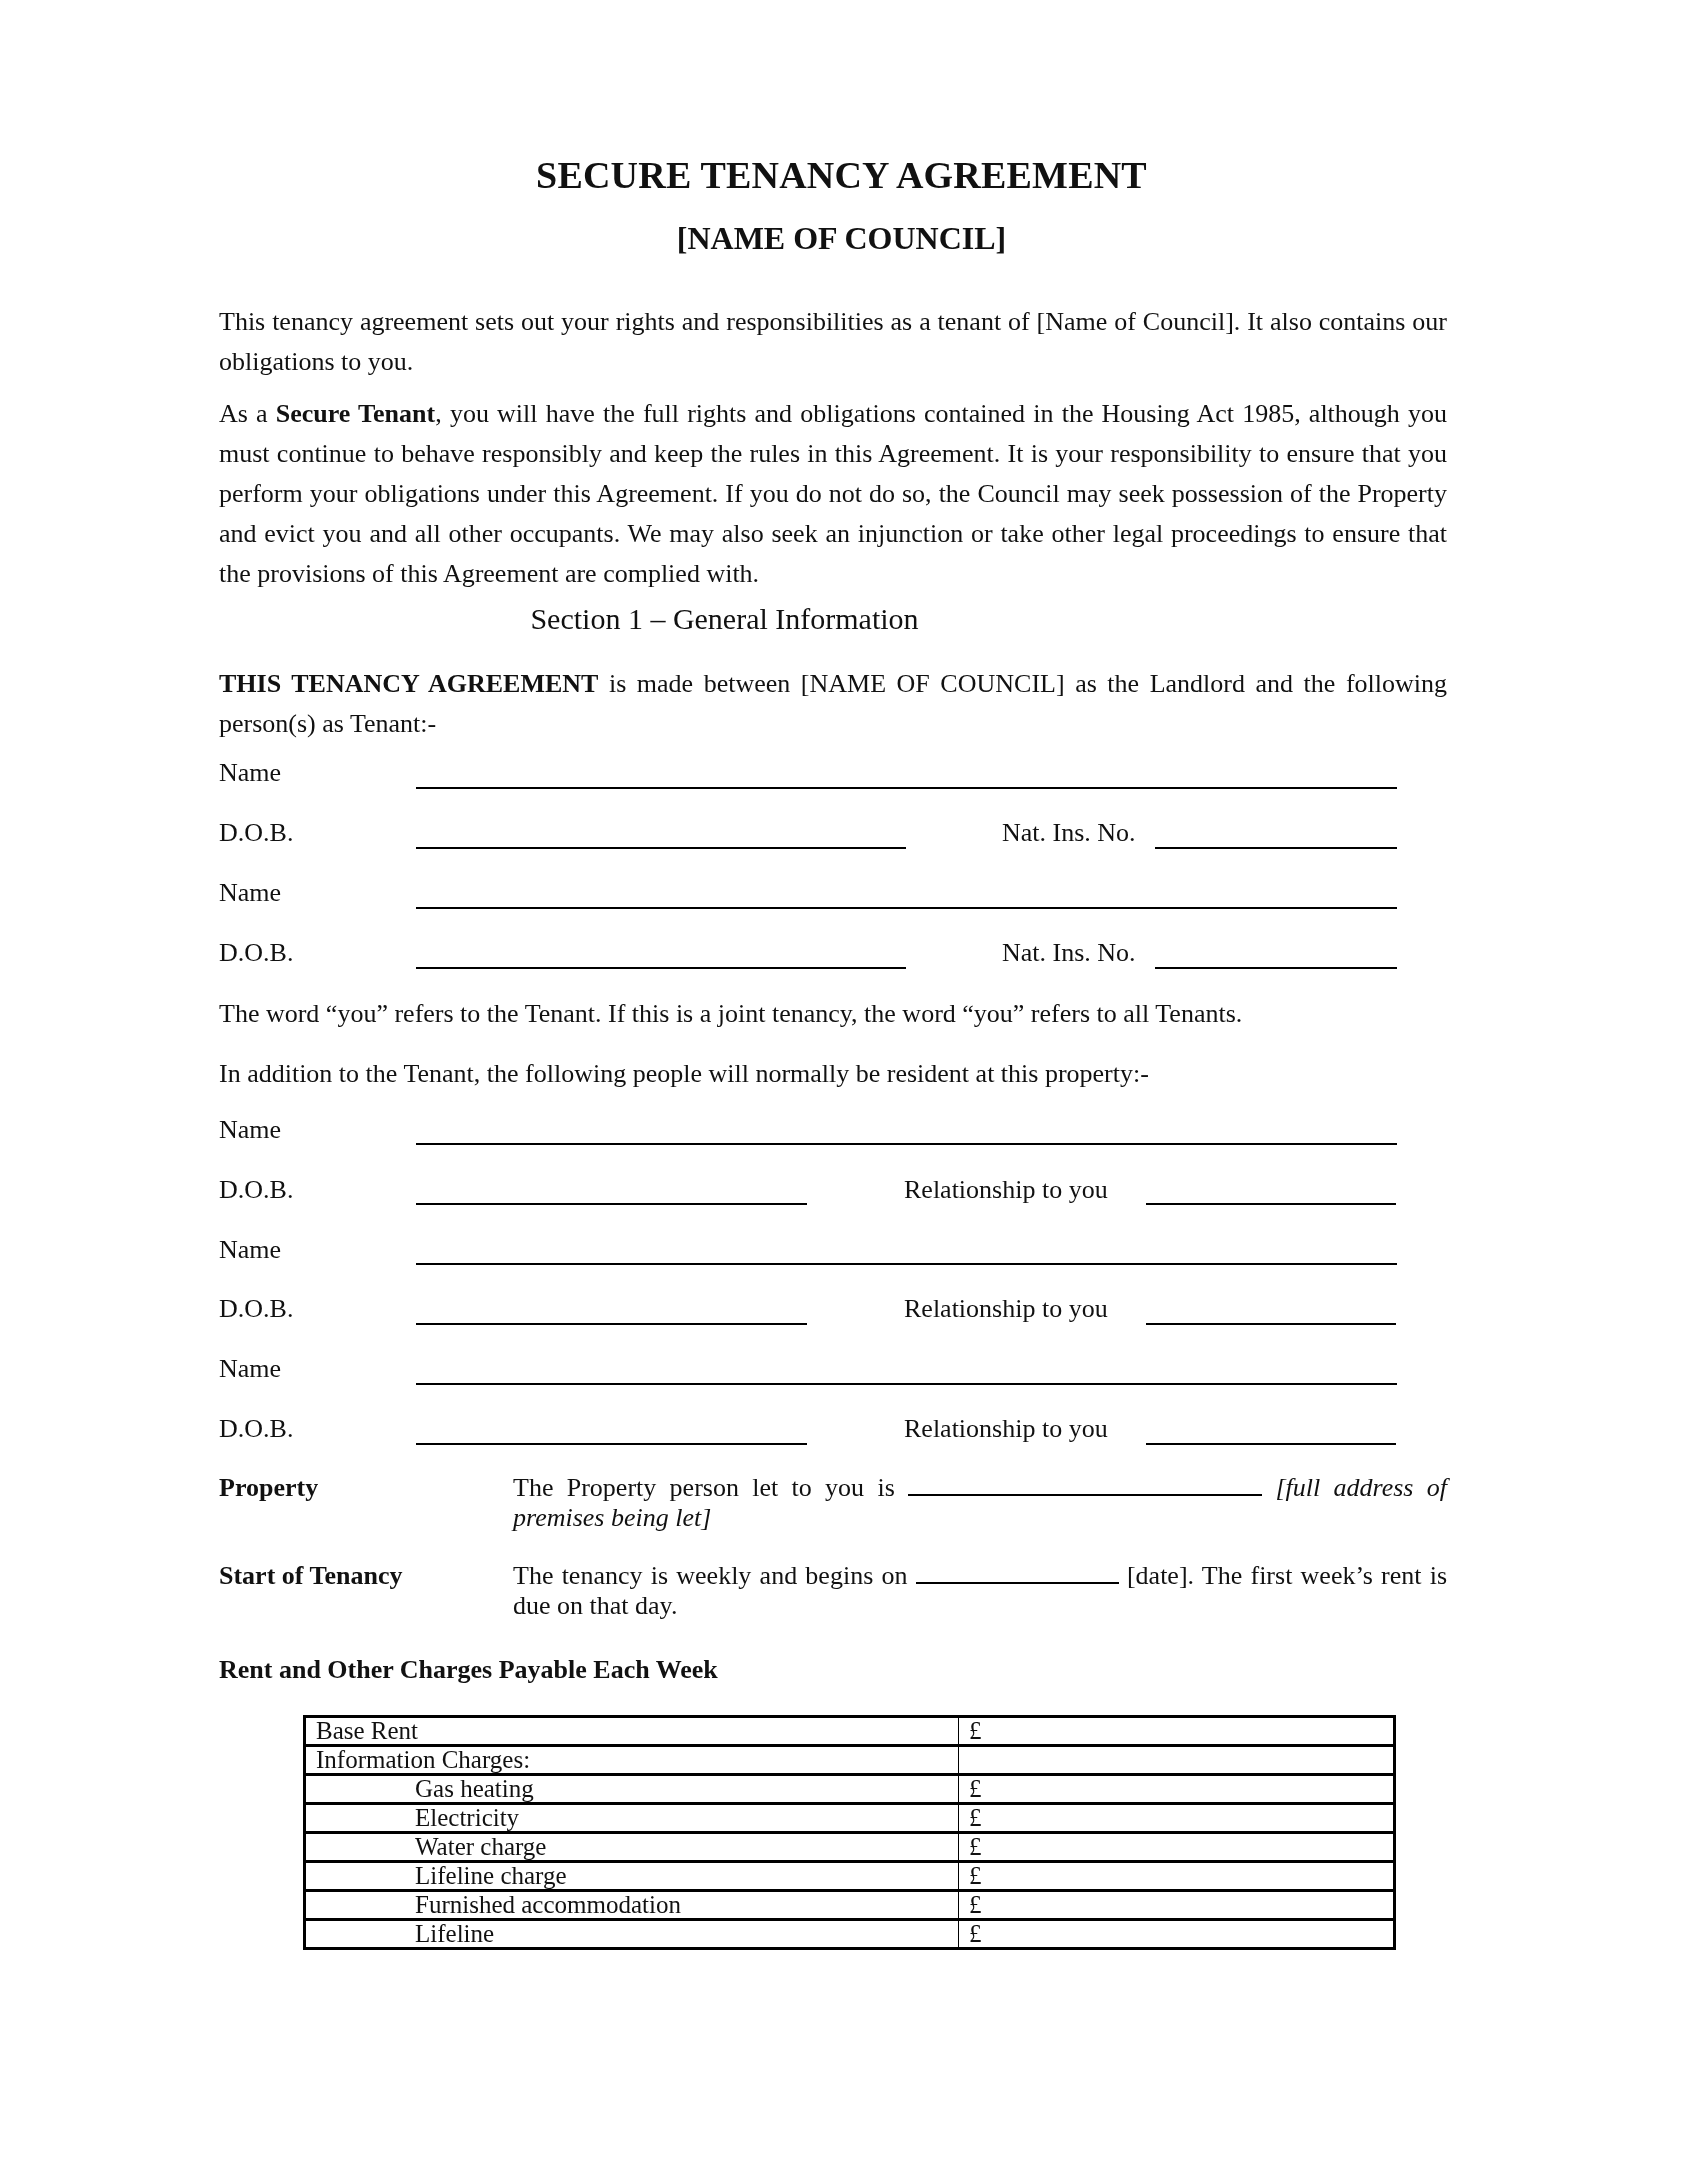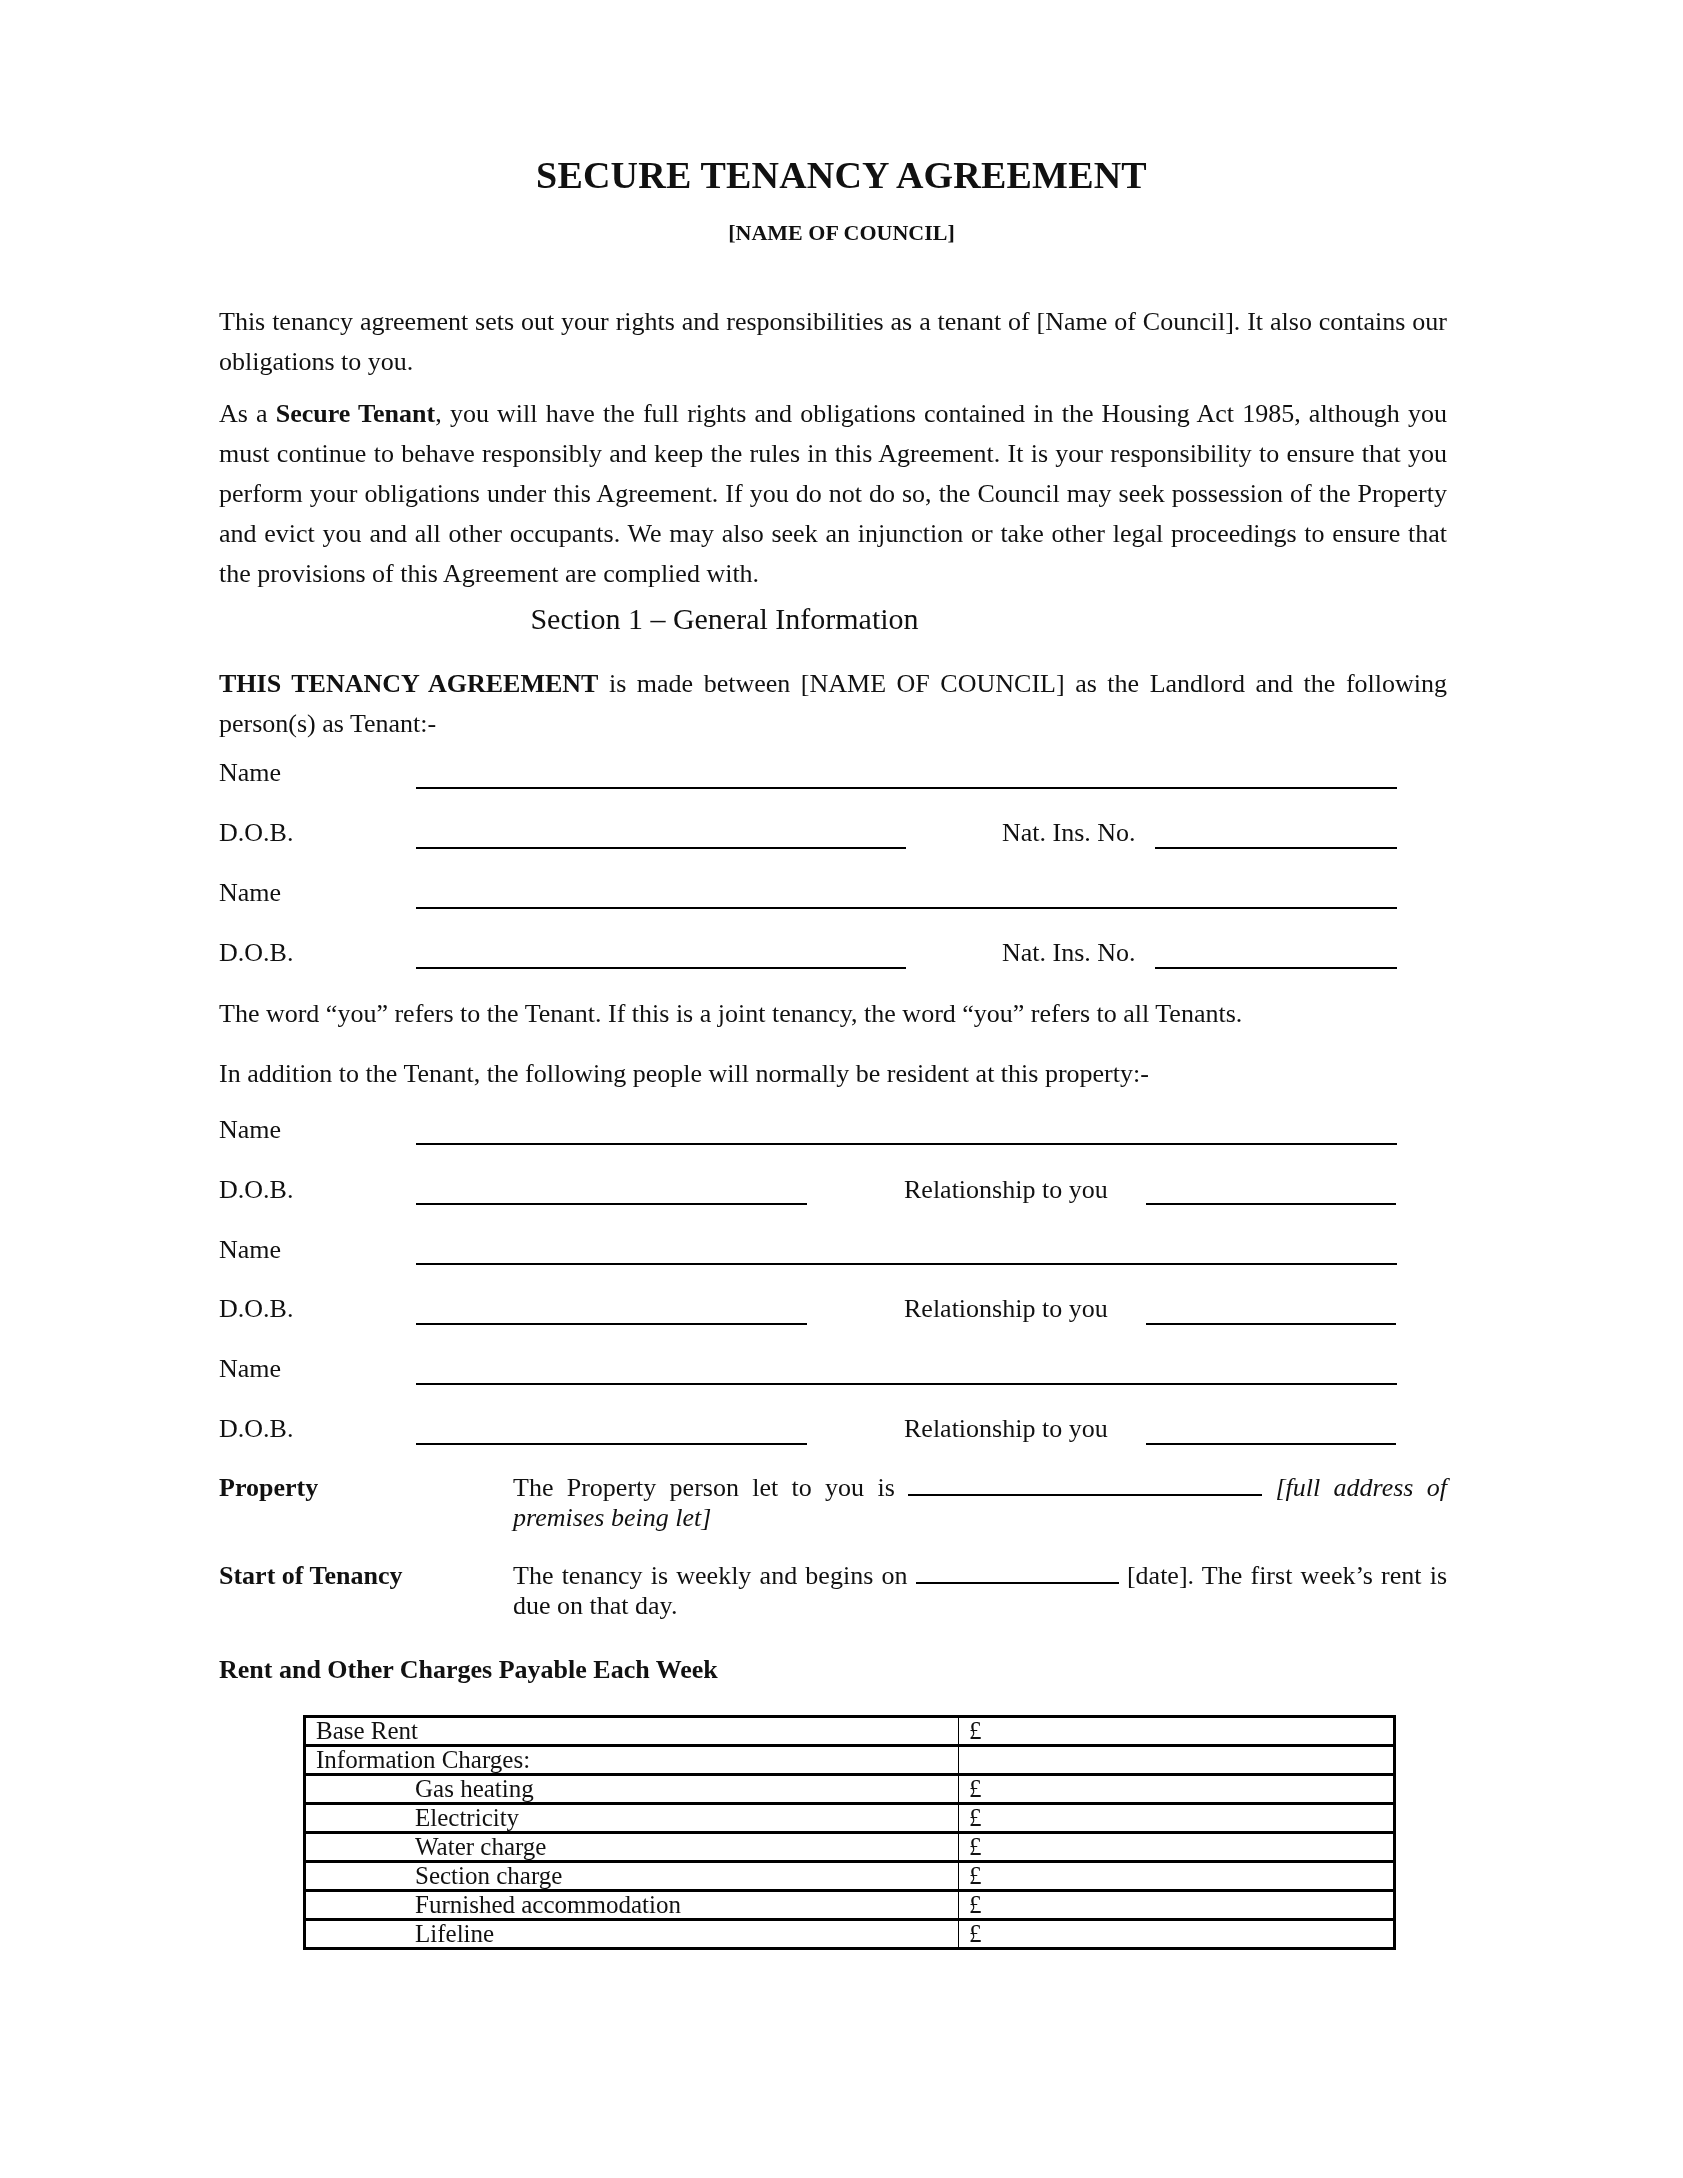--- a/index.html
+++ b/index.html
@@ -1,20 +1,20 @@
 <!DOCTYPE html>
 <html><head>
 <meta charset="utf-8">
 <style>
   html, body { margin:0; padding:0; background:#ffffff; }
   body { width:1683px; height:2178px; position:relative; overflow:hidden;
          font-family:"Liberation Serif", "DejaVu Serif", serif; color:#111; }
   .abs { position:absolute; }
   .title { left:0; width:1683px; top:153px; text-align:center; font-size:38px; font-weight:bold; letter-spacing:0.2px; }
-  .subtitle { left:0; width:1683px; top:220px; text-align:center; font-size:22px; font-weight:bold; }
+  .subtitle { left:0; width:1683px; top:220px; text-align:center; font-size:32px; font-weight:bold; }
   .para { left:219px; width:1228px; font-size:26px; line-height:40px; text-align:justify; }
   .section-heading { left:0; width:1449px; top:602px; text-align:center; font-size:30px; font-weight:normal; }
   .label { font-size:26px; line-height:30px; }
   .line { position:absolute; height:0; border-top:2.5px solid #000; }
   .blank { display:inline-block; border-bottom:2.5px solid #000; vertical-align:baseline; }
   .two-col-label { left:219px; font-size:26px; font-weight:bold; line-height:30px; }
   .two-col-text { left:513px; width:934px; font-size:26px; line-height:30px; text-align:justify; }
   table.charges { position:absolute; left:303px; top:1715px; width:1093px; border-collapse:collapse; font-size:25px; }
   table.charges td { border:3px solid #000000; height:26px; padding:0 10px; line-height:26px; vertical-align:top; }
   table.charges td.c1 { width:533px; }
@@ -119,21 +119,21 @@
       </tr>
       <tr>
         <td class="c1 indent">Electricity</td>
         <td class="c2"><span>£</span><span></span></td>
       </tr>
       <tr>
         <td class="c1 indent">Water charge</td>
         <td class="c2"><span>£</span><span></span></td>
       </tr>
       <tr>
-        <td class="c1 indent">Section charge</td>
+        <td class="c1 indent">Lifeline charge</td>
         <td class="c2"><span>£</span><span></span></td>
       </tr>
       <tr>
         <td class="c1 indent">Furnished accommodation</td>
         <td class="c2"><span>£</span><span></span></td>
       </tr>
       <tr>
         <td class="c1 indent">Lifeline</td>
         <td class="c2"><span>£</span><span></span></td>
       </tr>

